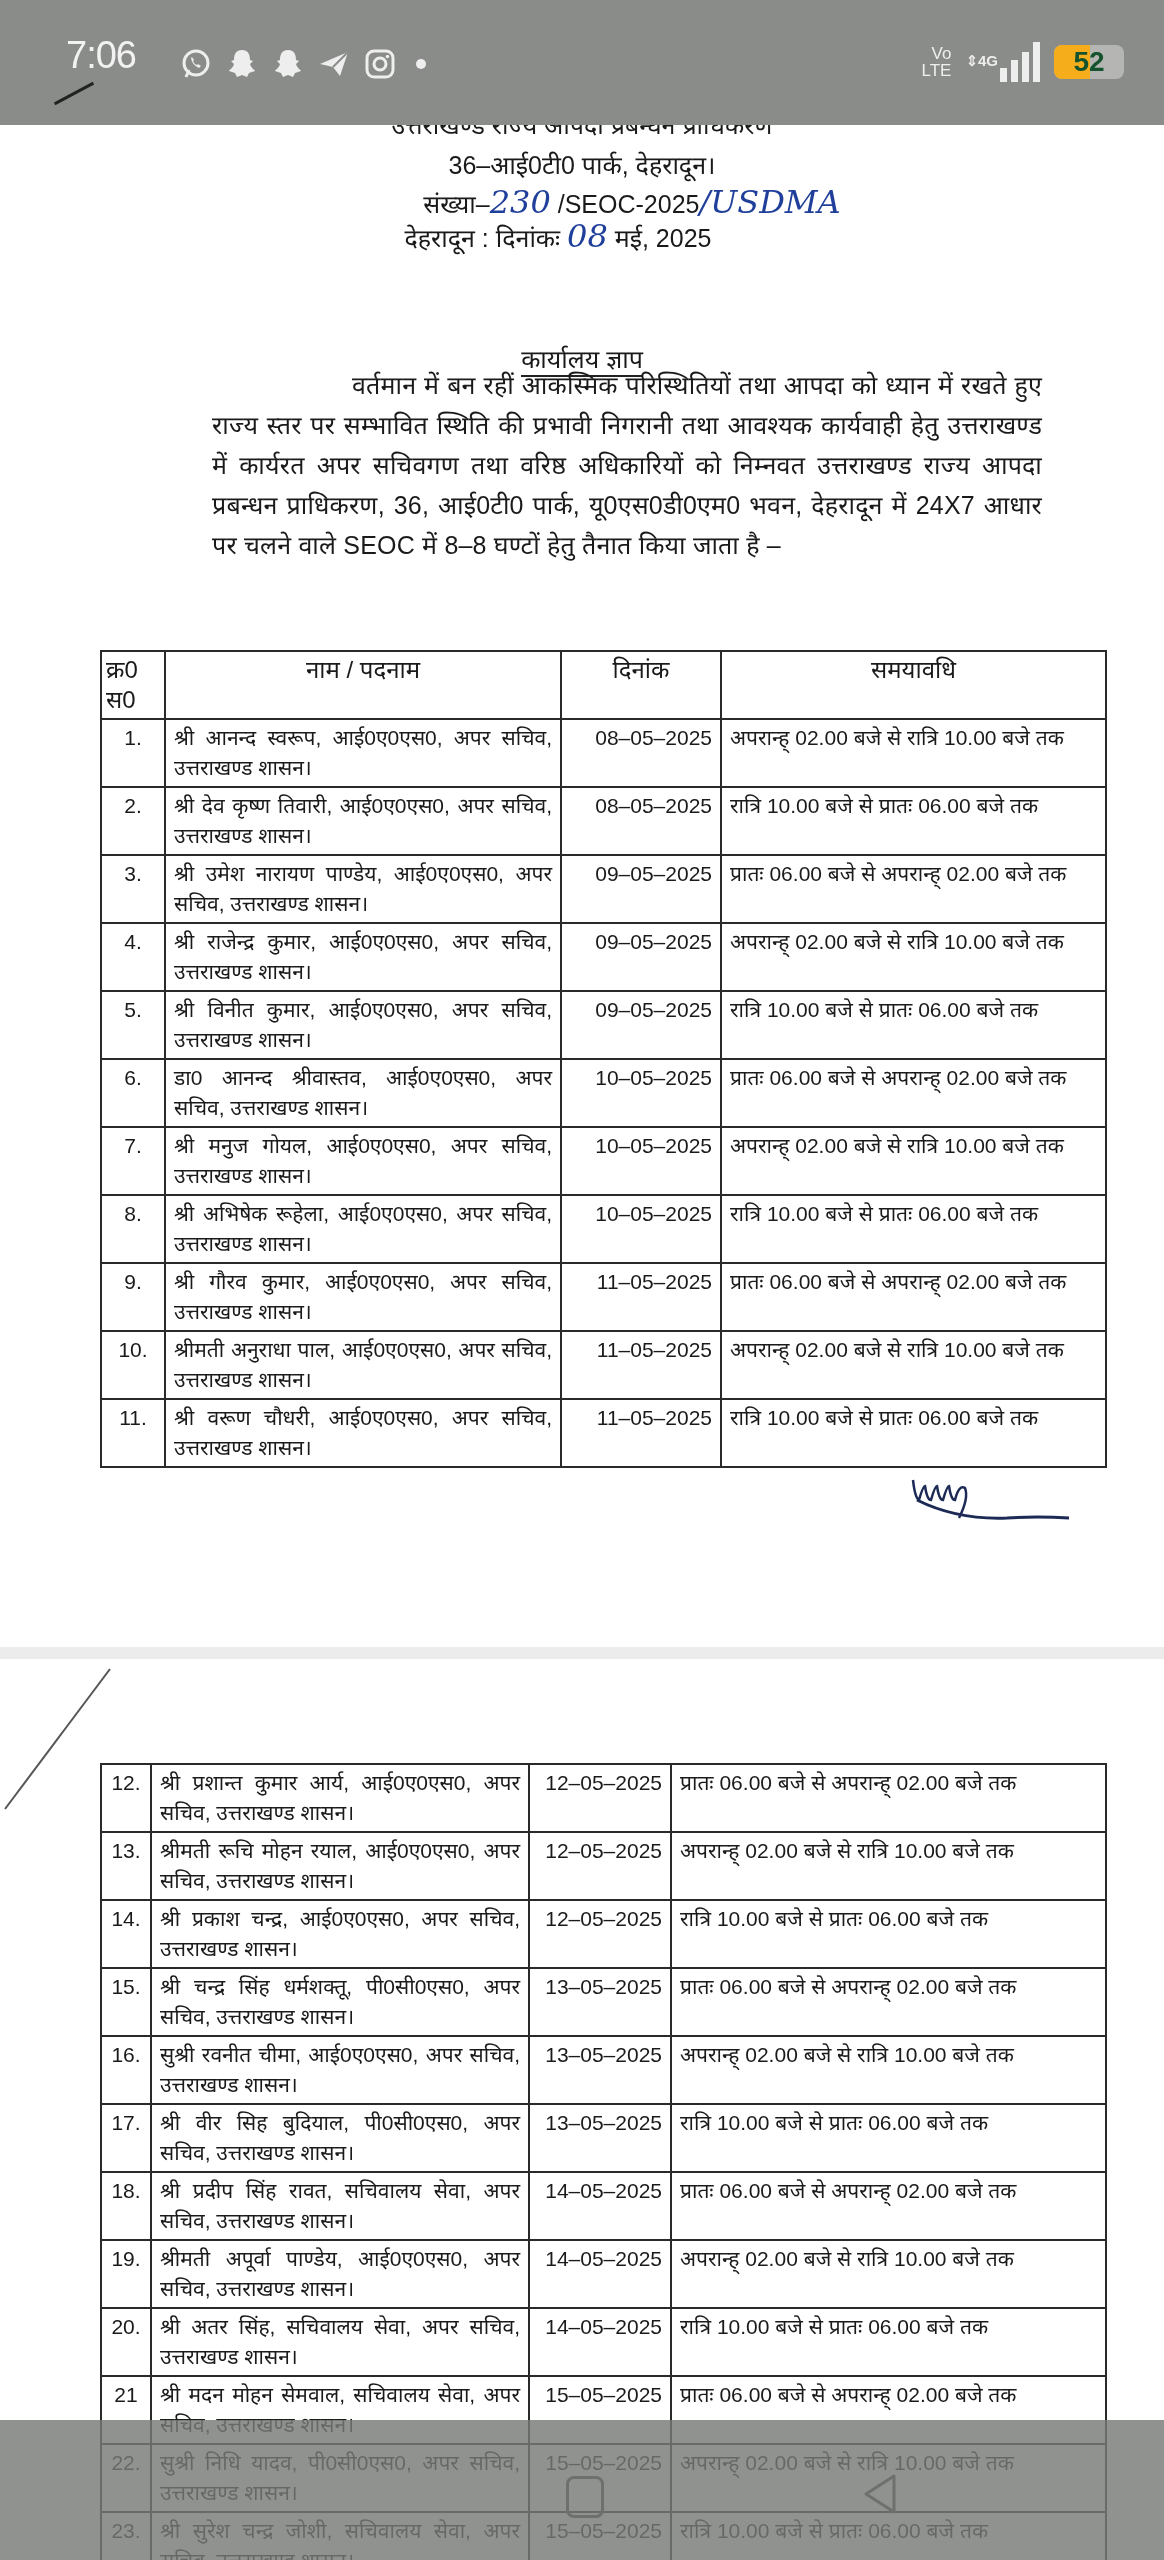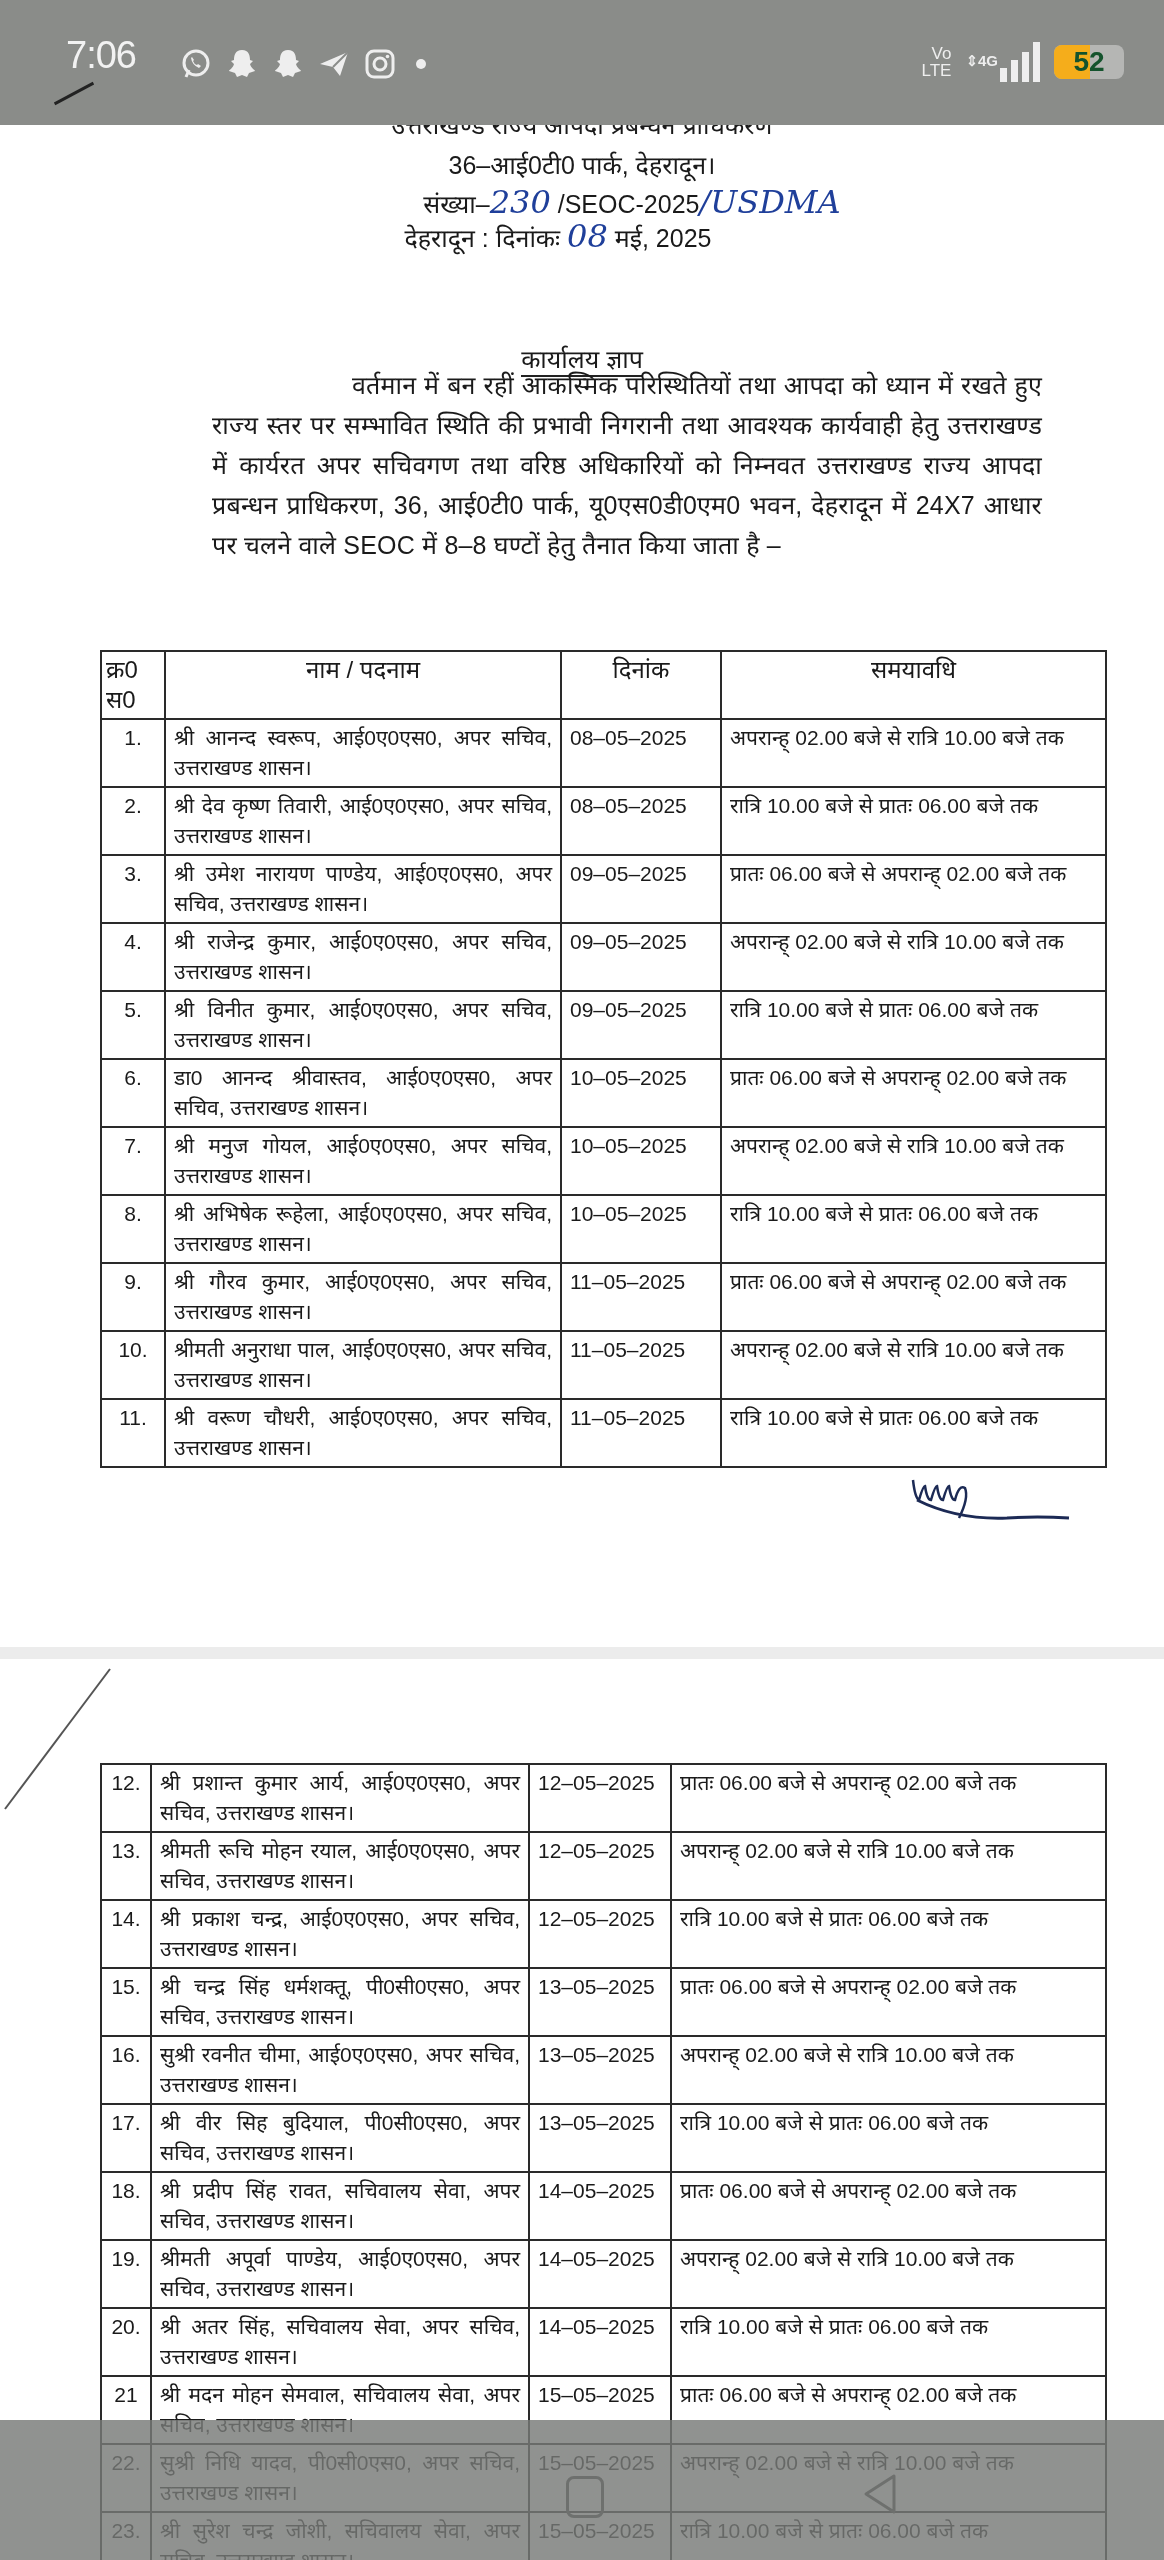--- a/index.html
+++ b/index.html
@@ -53,21 +53,21 @@
   }
 
   table.sched { position: absolute; left: 100px; border-collapse: collapse; width: 1007px; table-layout: fixed; }
   table.sched td, table.sched th {
     border: 2px solid #2a2a2a; vertical-align: top;
     font-size: 21px; line-height: 30px; padding: 3px 8px; font-weight: normal;
   }
   table.sched th { font-size: 24px; text-align: center; }
   .c-no { width: 50px; text-align: center; }
   .c-name { width: 378px; text-align: justify; }
-  .c-date { width: 142px; text-align: left; white-space: nowrap; }
+  .c-date { width: 142px; text-align: right; white-space: nowrap; }
   .c-time { text-align: justify; }
   .t1 { top: 525px; }
   .t2 { top: 104px; }
 
   .signature { position: absolute; left: 905px; top: 1345px; width: 170px; height: 60px; }
   .margin-stroke { position: absolute; left: 0; top: 60px; width: 110px; height: 4px; }
 
   
   .nav-bar {
     position: absolute; left: 0; top: 2420px; width: 1164px; height: 140px;

